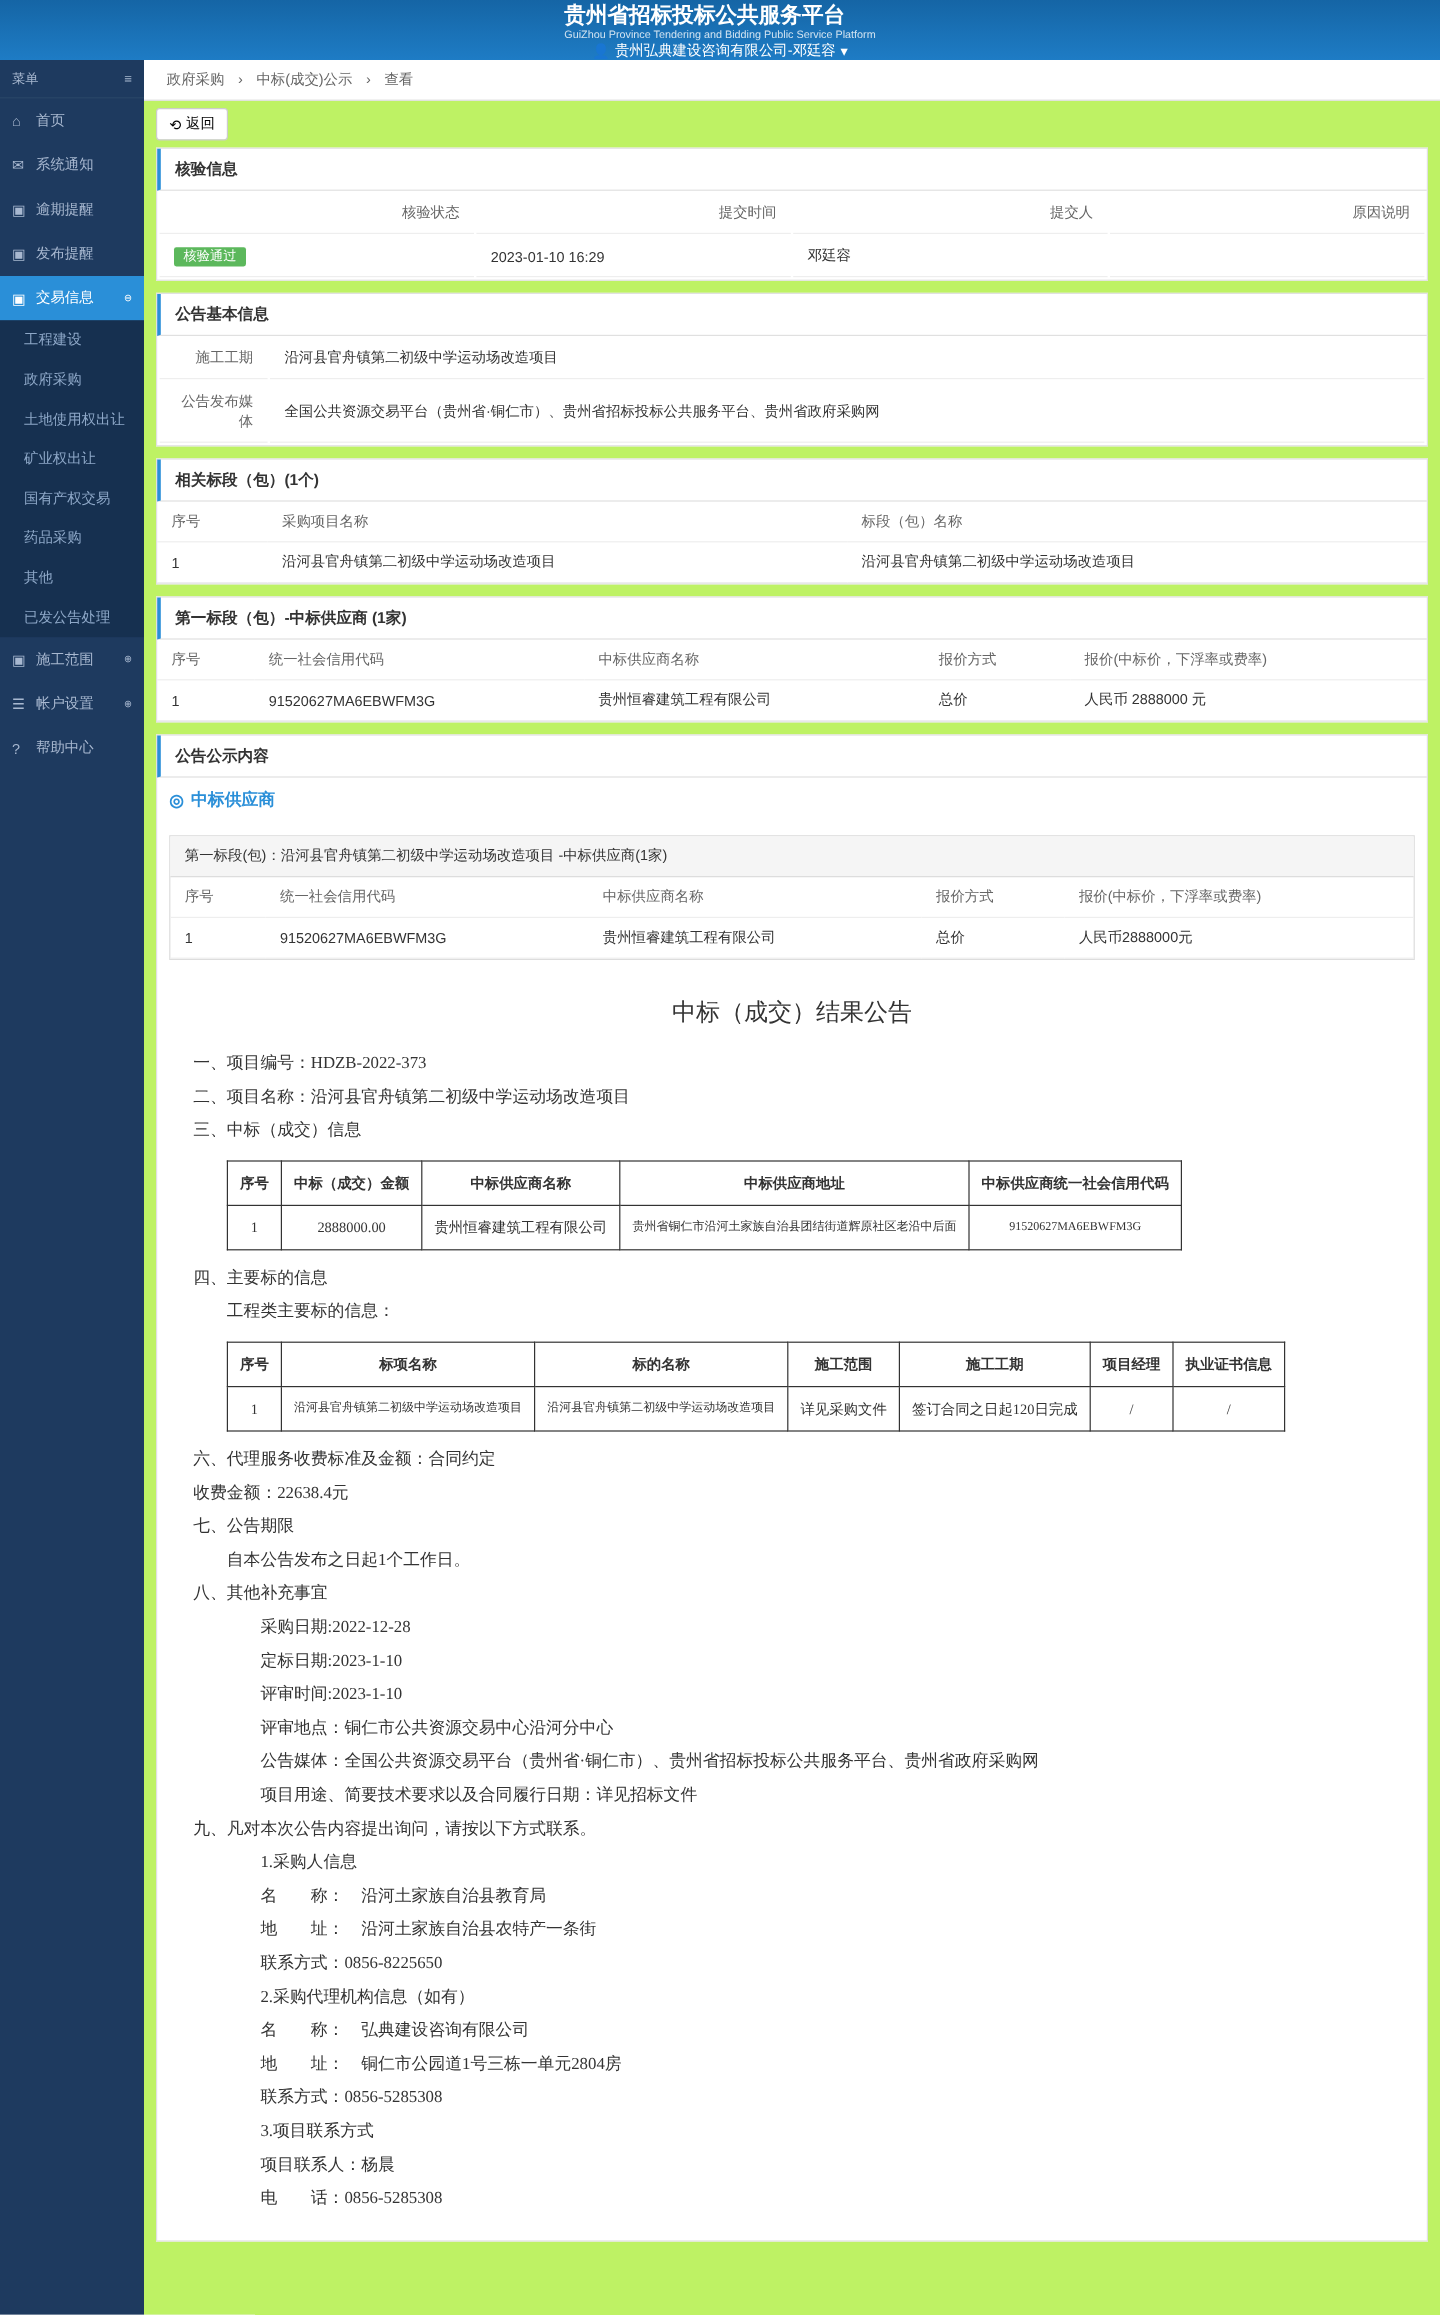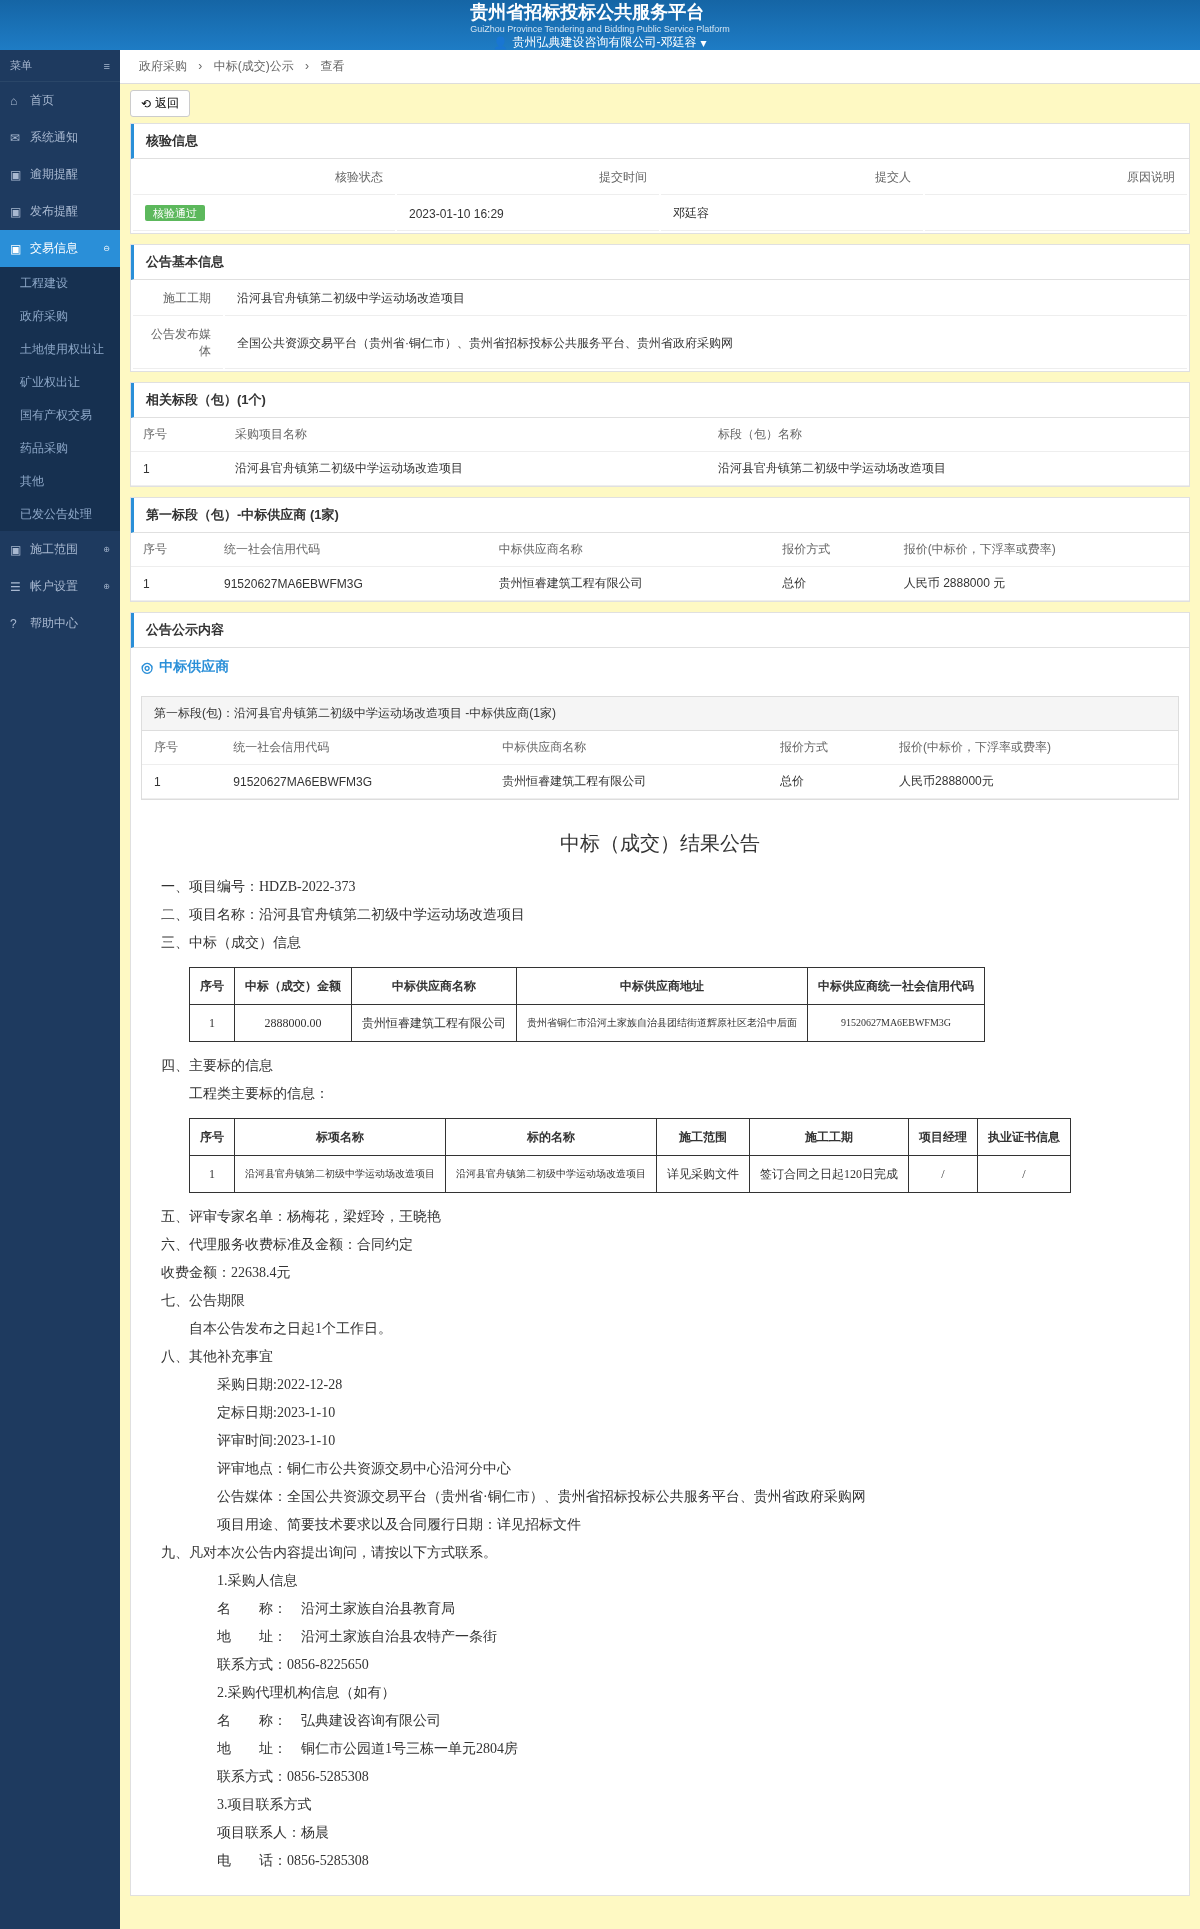--- a/index.html
+++ b/index.html
@@ -15,21 +15,21 @@
     
     .sidebar { width: 120px; background: #1e3a5f; color: #a8b8d0; }
     .menu-header { padding: 8px 10px; font-size: 11px; border-bottom: 1px solid #2a4668; display: flex; justify-content: space-between; align-items: center; }
     .menu-item { padding: 10px; display: flex; align-items: center; gap: 6px; cursor: pointer; font-size: 12px; }
     .menu-item.active { background: #2a8fd8; color: white; }
     .menu-icon { width: 14px; height: 14px; display: inline-block; }
     .submenu { background: #163050; }
     .submenu-item { padding: 8px 10px 8px 20px; font-size: 12px; cursor: pointer; color: #8ea8c8; }
     .chevron { margin-left: auto; font-size: 8px; }
     
-    .content { flex: 1; background: #fef9c3; }
+    .content { flex: 1; background: #bef264; }
     .breadcrumb { background: white; padding: 8px 15px; border-bottom: 1px solid #ddd; font-size: 12px; color: #666; }
     .breadcrumb span { margin: 0 4px; }
     
     .btn-back { margin: 6px 10px; padding: 4px 10px; border: 1px solid #ccc; background: white; border-radius: 3px; font-size: 12px; cursor: pointer; display: inline-flex; align-items: center; gap: 4px; }
     
     .panel { background: white; margin: 0 10px 10px; border: 1px solid #e0e0e0; }
     .panel-header { padding: 8px 12px; border-bottom: 1px solid #e0e0e0; font-size: 13px; font-weight: bold; border-left: 3px solid #2a8fd8; display: flex; align-items: center; }
     
     .info-table { width: 100%; }
     .info-table td { padding: 8px 12px; border-bottom: 1px solid #eee; font-size: 12px; }
@@ -282,21 +282,20 @@
                   <td>1</td>
                   <td class="small">沿河县官舟镇第二初级中学运动场改造项目</td>
                   <td class="small">沿河县官舟镇第二初级中学运动场改造项目</td>
                   <td>详见采购文件</td>
                   <td>签订合同之日起120日完成</td>
                   <td>/</td>
                   <td>/</td>
                 </tr>
           </tbody>
             </table>
-          <p>五、评审专家名单：杨梅花，梁婬玲，王晓艳</p>
           <p>六、代理服务收费标准及金额：合同约定</p>
           <p>收费金额：22638.4元</p>
           <p>七、公告期限</p>
           <p class="indent1">自本公告发布之日起1个工作日。</p>
           <p>八、其他补充事宜</p>
           <p class="indent2">采购日期:2022-12-28</p>
           <p class="indent2">定标日期:2023-1-10</p>
           <p class="indent2">评审时间:2023-1-10</p>
           <p class="indent2">评审地点：铜仁市公共资源交易中心沿河分中心</p>
           <p class="indent2">公告媒体：全国公共资源交易平台（贵州省·铜仁市）、贵州省招标投标公共服务平台、贵州省政府采购网</p>

